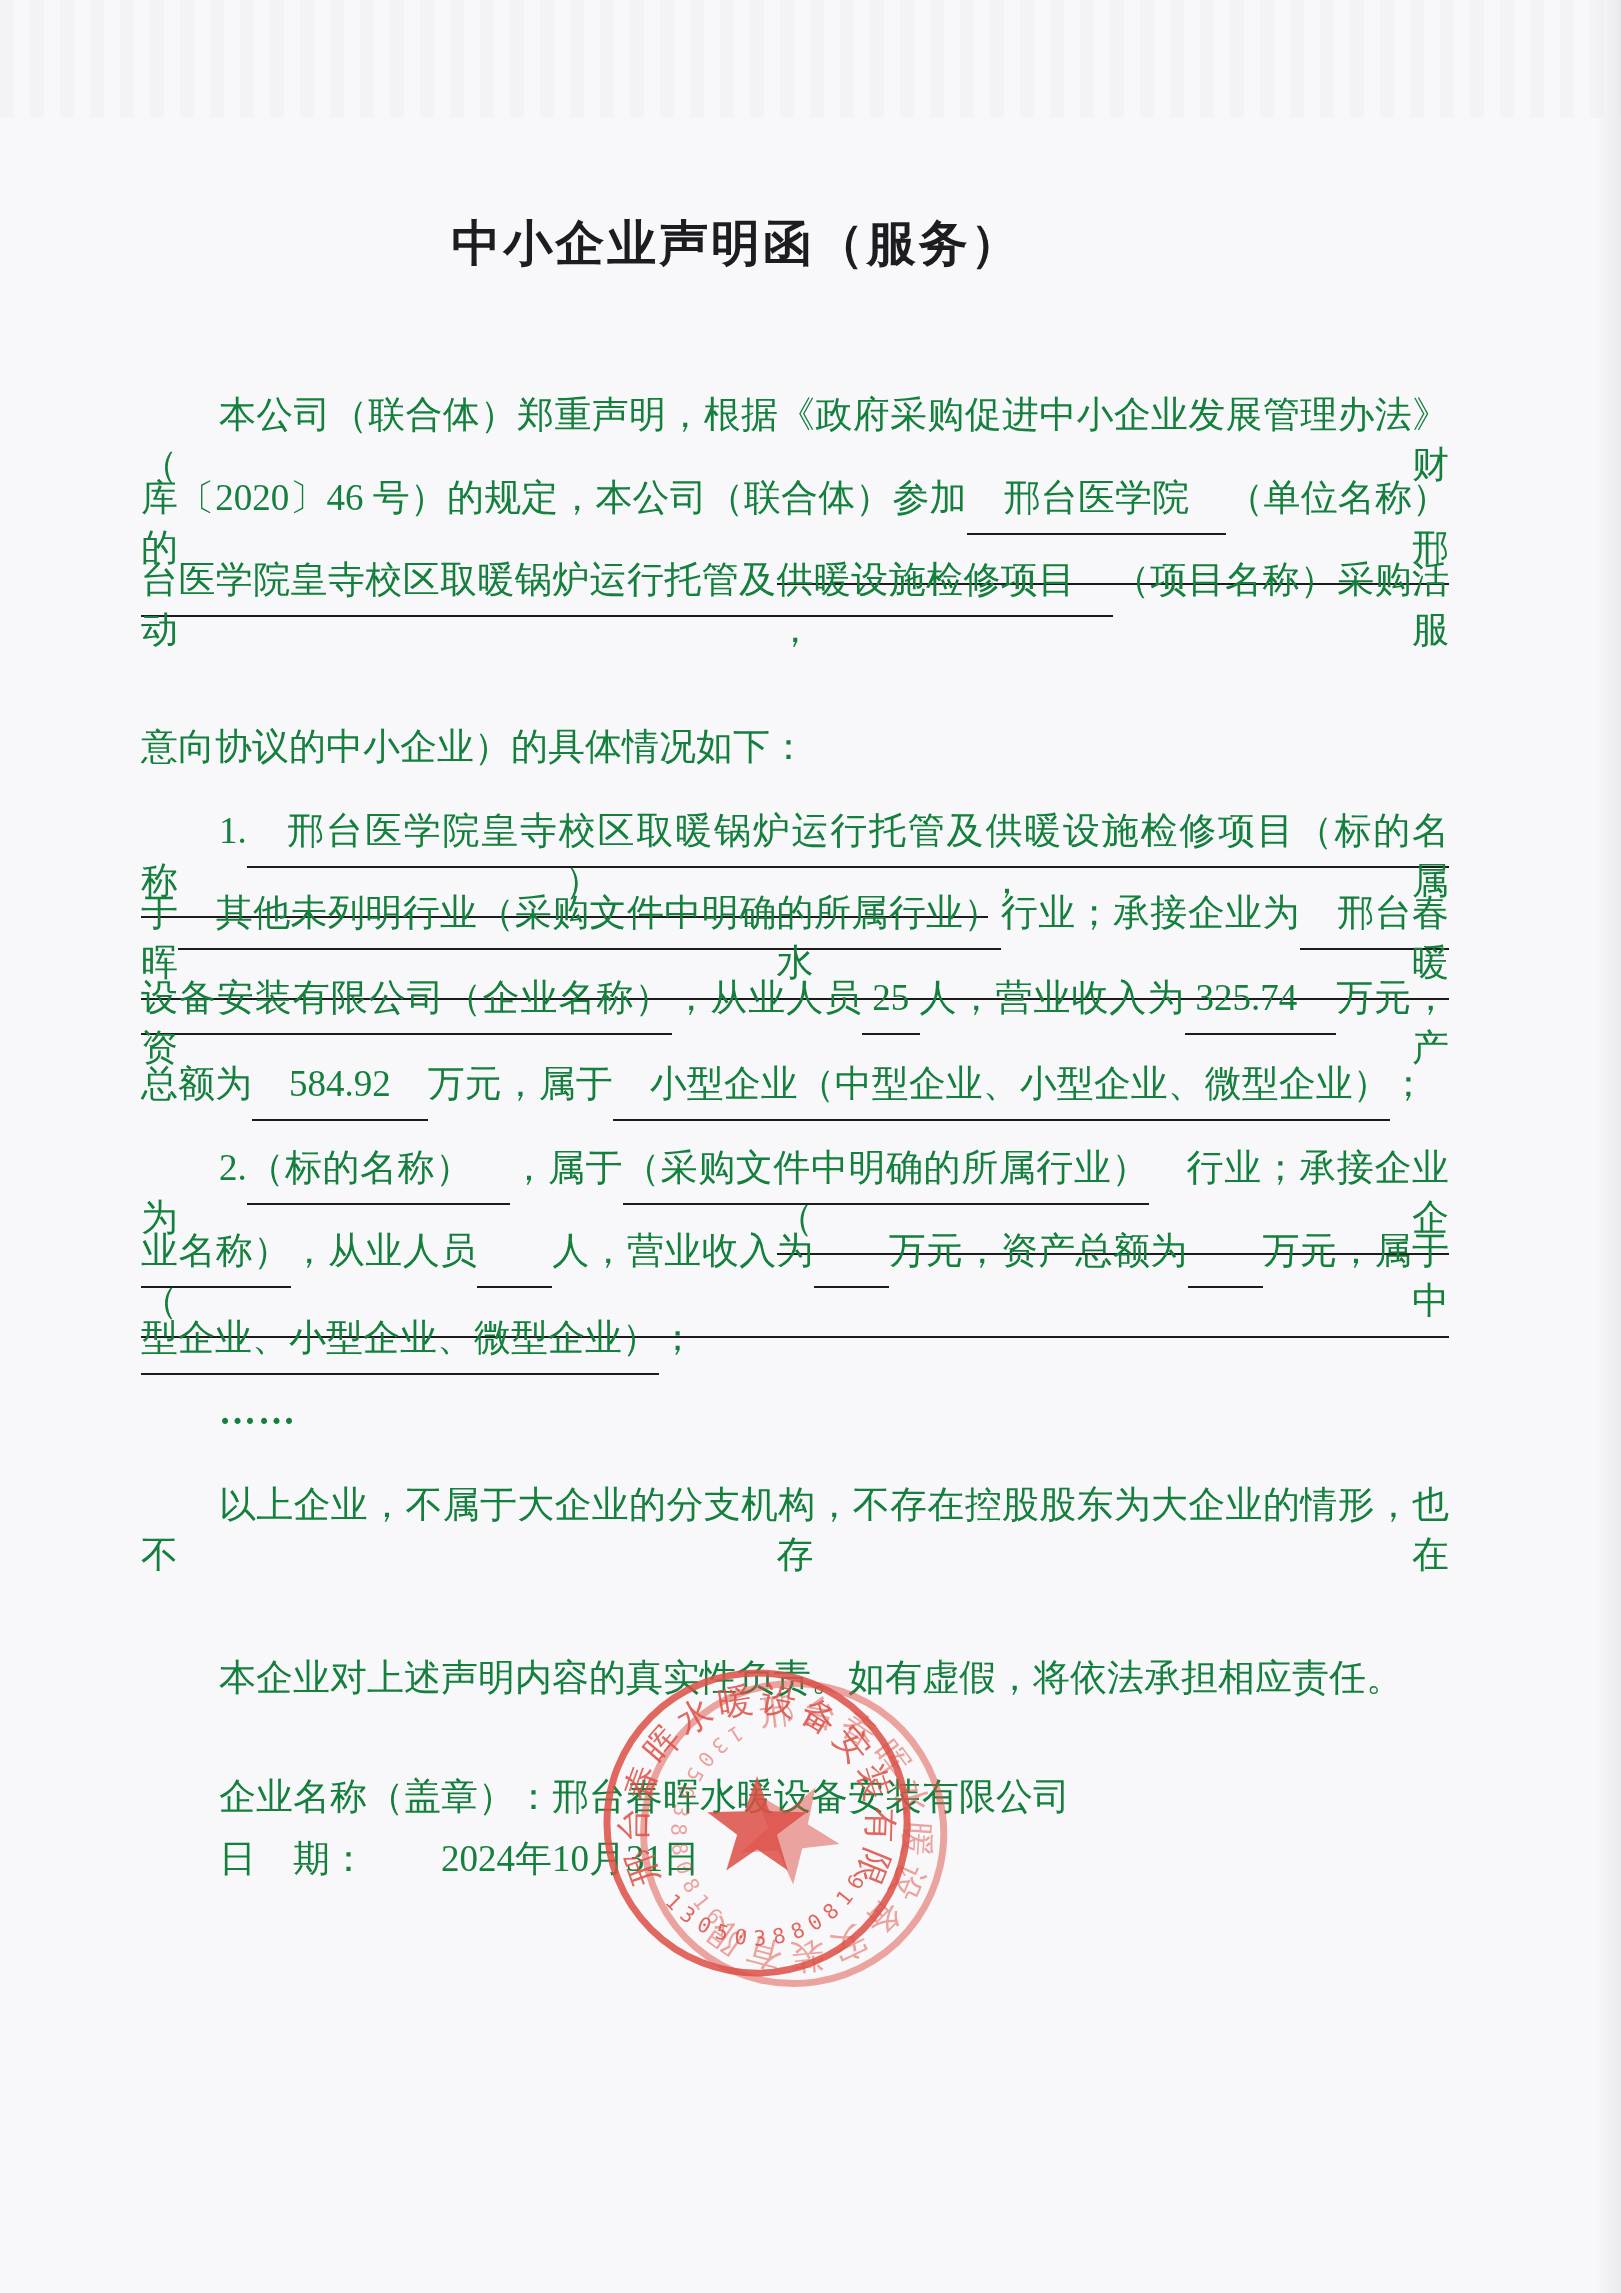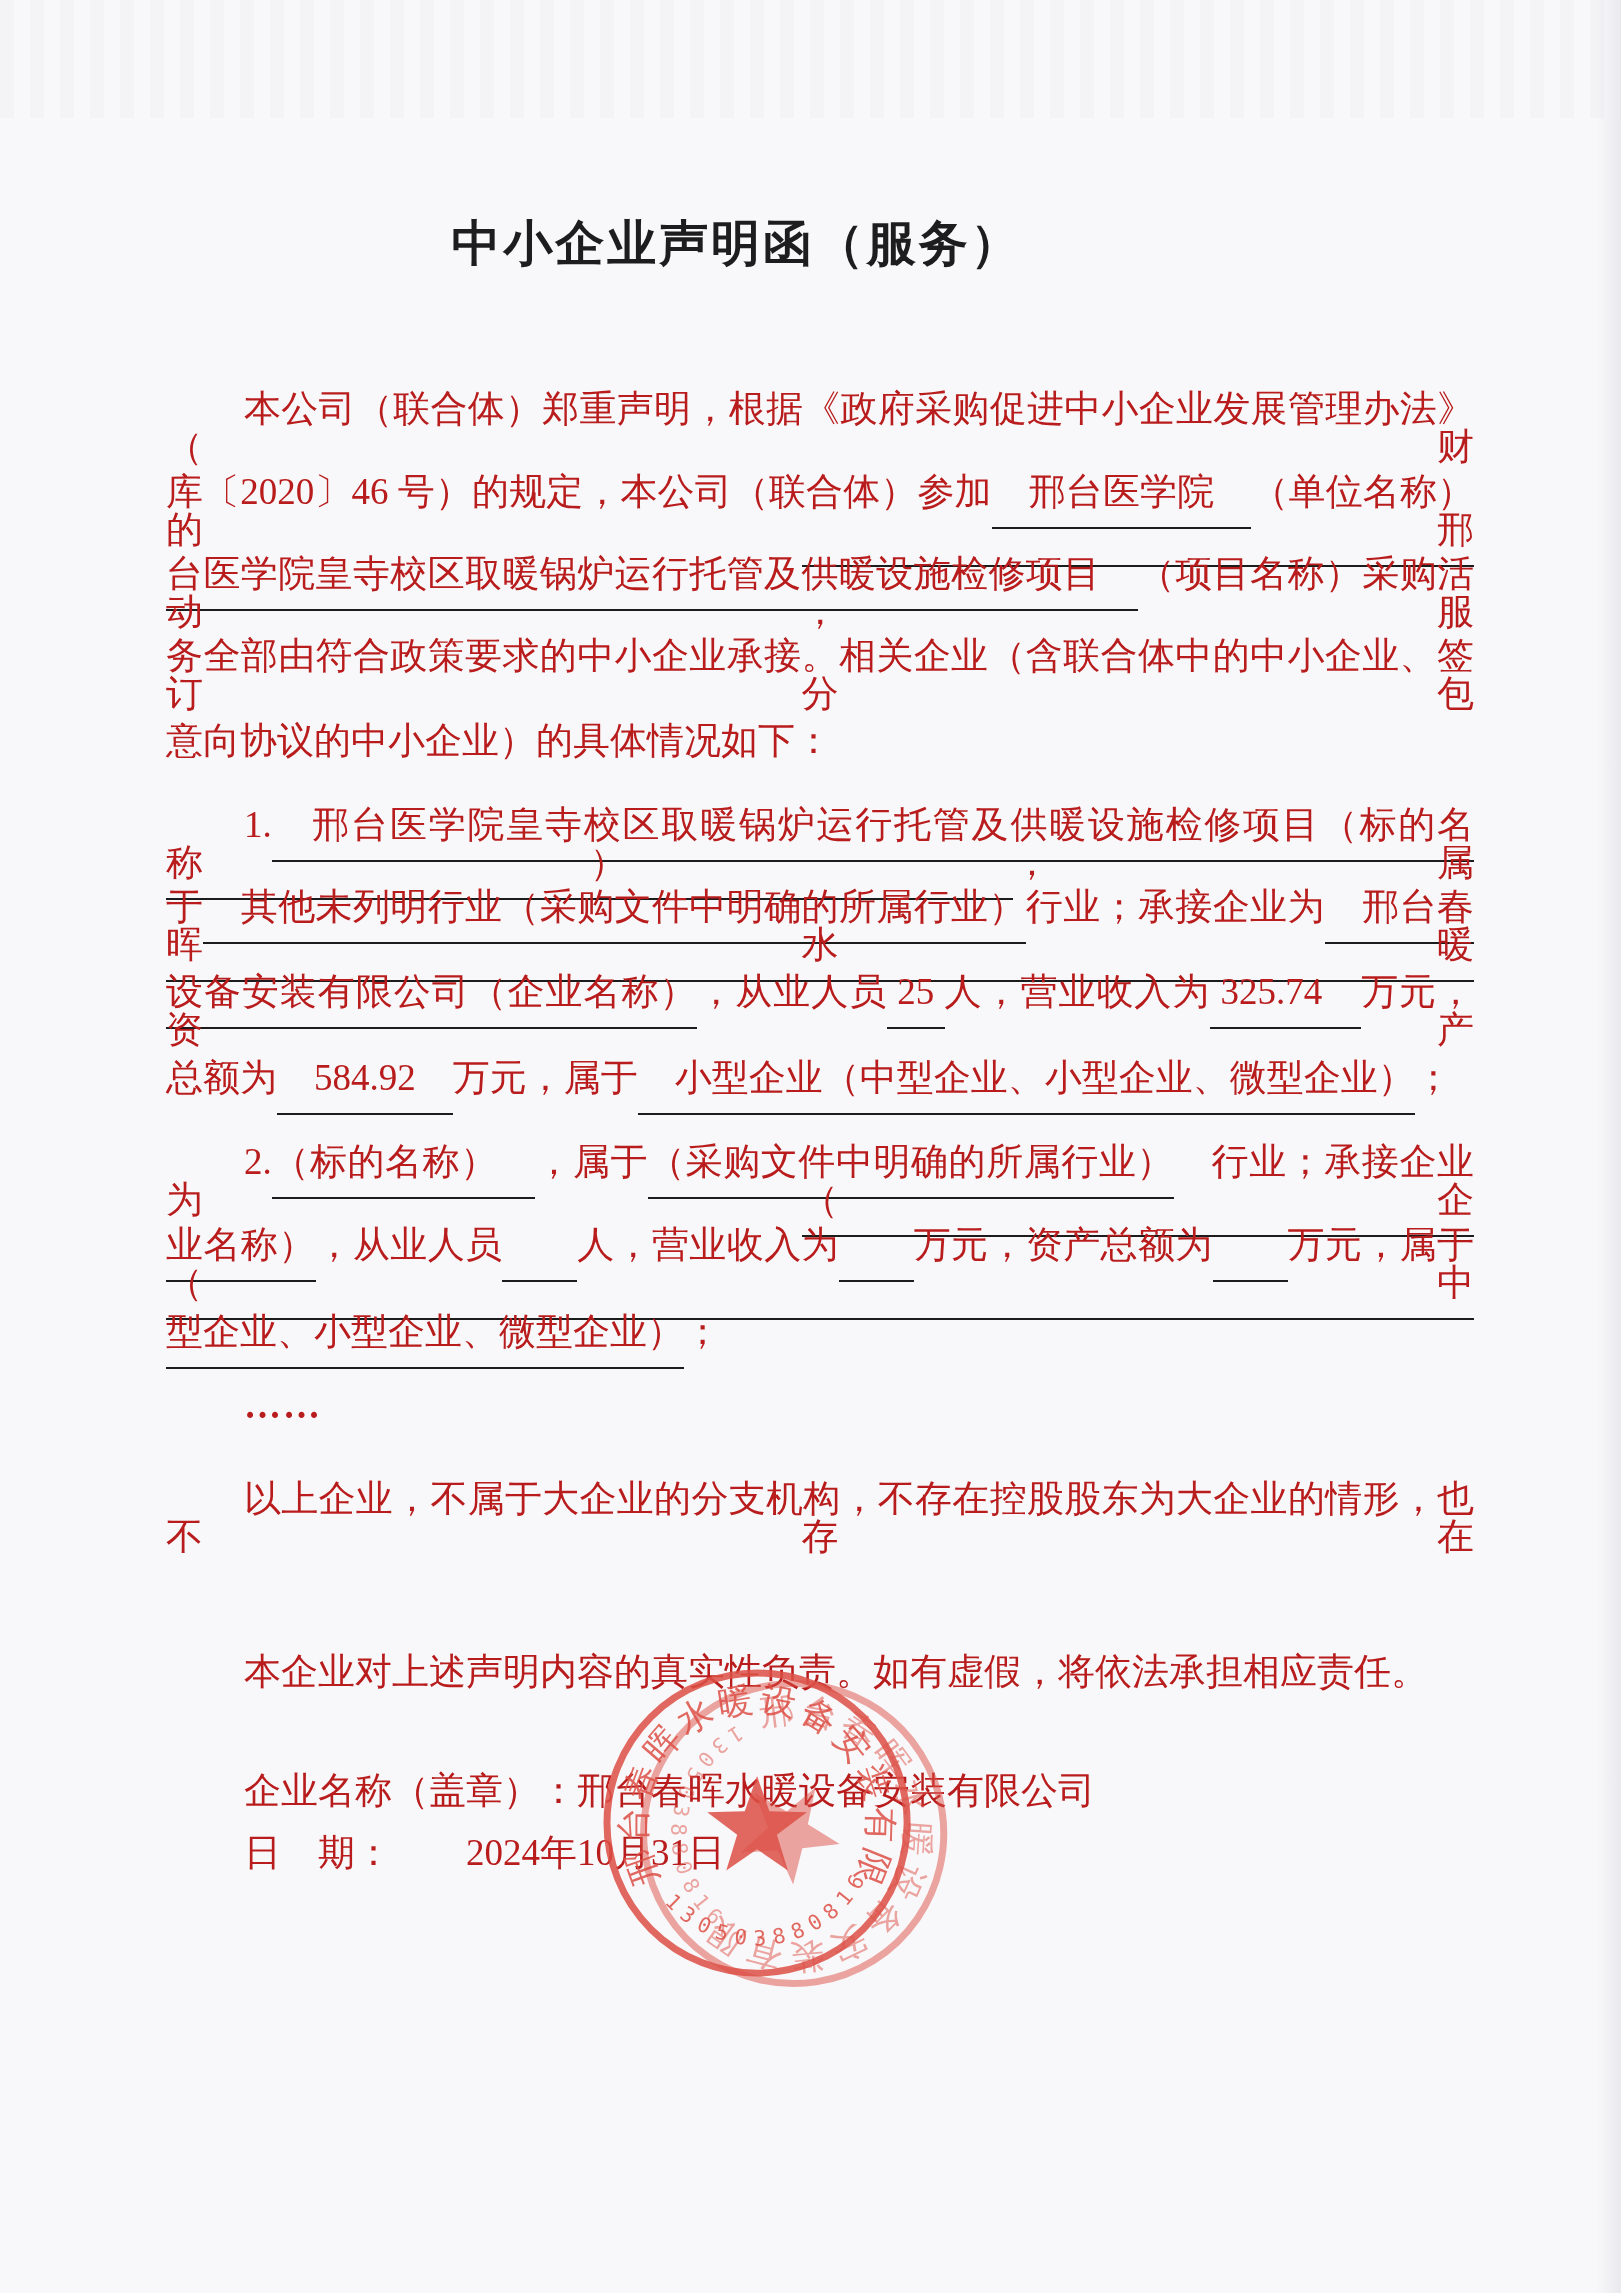--- a/index.html
+++ b/index.html
@@ -24,44 +24,43 @@
     background:linear-gradient(90deg,rgba(255,255,255,0),rgba(170,170,185,.18));
     pointer-events:none;
   }
   .doc-title{
     position:absolute;left:0;top:211px;width:1474px;
     text-align:center;
     font-family:"Liberation Sans","DejaVu Sans",sans-serif;
     font-weight:bold;font-size:49px;letter-spacing:2.9px;color:#1d1d1f;
   }
   .ln{
-    position:absolute;left:166px;width:1308px;
-    font-size:37px;line-height:38px;white-space:nowrap;
-    color:#b91c1c;
+    position:absolute;left:141px;width:1308px;
+    font-size:37px;line-height:50px;white-space:nowrap;
+    color:#15803d;
   }
   .just{white-space:normal;text-align:justify;text-align-last:justify;}
   .ind{text-indent:78px;}
   .u{border-bottom:2.9px solid #1c1c1c;padding-bottom:15px;}
   .dots{letter-spacing:2px;font-weight:bold;}
   .seal{position:absolute;left:600px;top:1666px;width:349px;height:349px;}
 </style>
 </head>
 <body>
 
 <div class="page">
 
   <div class="doc-title">中小企业声明函（服务）</div>
 
   <div class="ln just ind" style="top:390px"><span>本公司（联合体）郑重声明，根据《政府采购促进中小企业发展管理办法》（财</span></div>
 
   <div class="ln just" style="top:473px"><span>库〔2020〕46 号）的规定，本公司（联合体）参加</span><span class="u">　邢台医学院　</span><span>（单位名称）的</span><span class="u">　邢</span></div>
 
   <div class="ln just" style="top:555px"><span class="u">台医学院皇寺校区取暖锅炉运行托管及供暖设施检修项目　</span><span>（项目名称）采购活动，服</span></div>
 
-  <div class="ln just" style="top:637px"><span>务全部由符合政策要求的中小企业承接。相关企业（含联合体中的中小企业、签订分包</span></div>
 
   <div class="ln" style="top:722px"><span>意向协议的中小企业）的具体情况如下：</span></div>
 
   <div class="ln just ind" style="top:806px"><span>1.</span><span class="u">　邢台医学院皇寺校区取暖锅炉运行托管及供暖设施检修项目（标的名称）</span><span>，属</span></div>
 
   <div class="ln just" style="top:888px"><span>于</span><span class="u">　其他未列明行业（采购文件中明确的所属行业）</span><span>行业；承接企业为</span><span class="u">　邢台春晖水暖</span></div>
 
   <div class="ln just" style="top:973px"><span class="u">设备安装有限公司（企业名称）</span><span>，从业人员</span><span class="u"> 25 </span><span>人，营业收入为</span><span class="u"> 325.74　</span><span>万元，资产</span></div>
 
   <div class="ln" style="top:1059px"><span>总额为</span><span class="u">　584.92　</span><span>万元，属于</span><span class="u">　小型企业（中型企业、小型企业、微型企业）</span><span>；</span></div>

